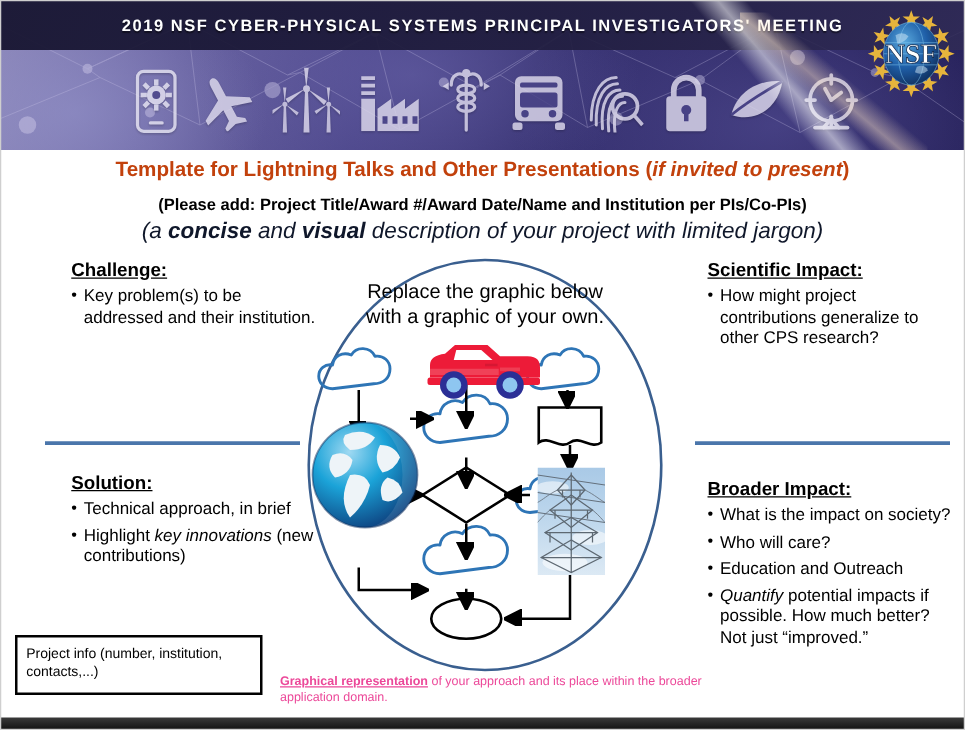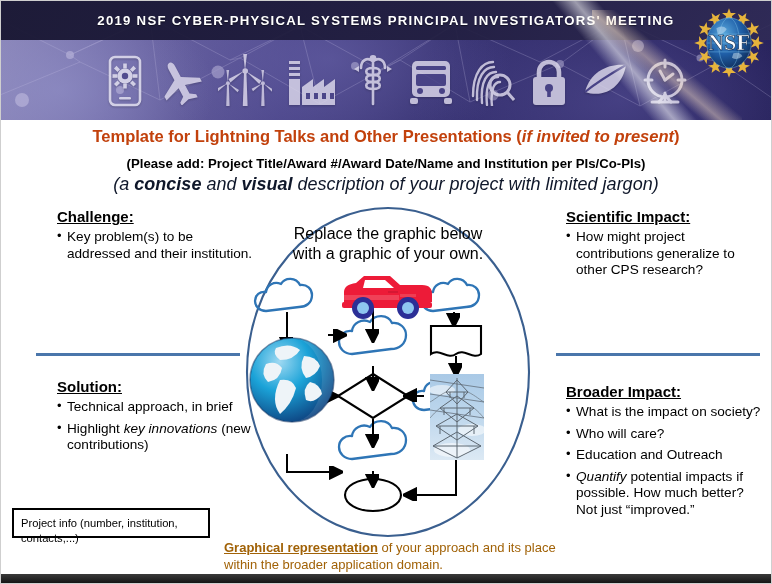--- a/index.html
+++ b/index.html
@@ -56,28 +56,28 @@
   ul.bul li i{font-style:italic;}
 
   .colL{left:46px;margin-left:11px;}
   .colR{left:566px;}
   .w-l{width:200px;}
   .w-r{width:196px;}
 
   .divider{position:absolute;height:2.5px;background:#4a76ab;}
 
   
-  .pbox{position:absolute;left:12px;top:508px;width:198px;height:30px;border:2.5px solid #000;
+  .pbox{position:absolute;left:12px;top:508px;width:198px;height:48px;border:2.5px solid #000;
         background:#fff;box-sizing:border-box;padding:6px 7px;font-size:11.2px;line-height:1.3;color:#000;}
 
   
   .center-wrap{position:absolute;left:228px;top:206px;width:320px;height:372px;}
   .replace-txt{position:absolute;left:0;top:18px;width:320px;text-align:center;
                font-size:16px;line-height:1.28;color:#000;z-index:5;}
-  .caption{position:absolute;left:224px;top:540px;width:340px;font-size:13px;line-height:1.28;color:#a16207;}
+  .caption{position:absolute;left:224px;top:540px;width:340px;font-size:10px;line-height:1.28;color:#ec4899;}
   .caption u{font-weight:bold;text-decoration:underline;}
 
   .truck{position:absolute;left:110px;top:66px;width:96px;height:48px;z-index:4;}
   .globe{position:absolute;left:18px;top:128px;width:92px;height:92px;z-index:4;}
   .tower{position:absolute;left:202px;top:168px;width:54px;height:86px;z-index:4;
          border:0;overflow:hidden;}
 
   .bottombar{position:absolute;left:0;top:574px;width:772px;height:10px;
      background:linear-gradient(180deg,#3a3a3a,#111);}
   .pageframe{position:absolute;inset:0;border:1px solid #cfcfcf;pointer-events:none;}

